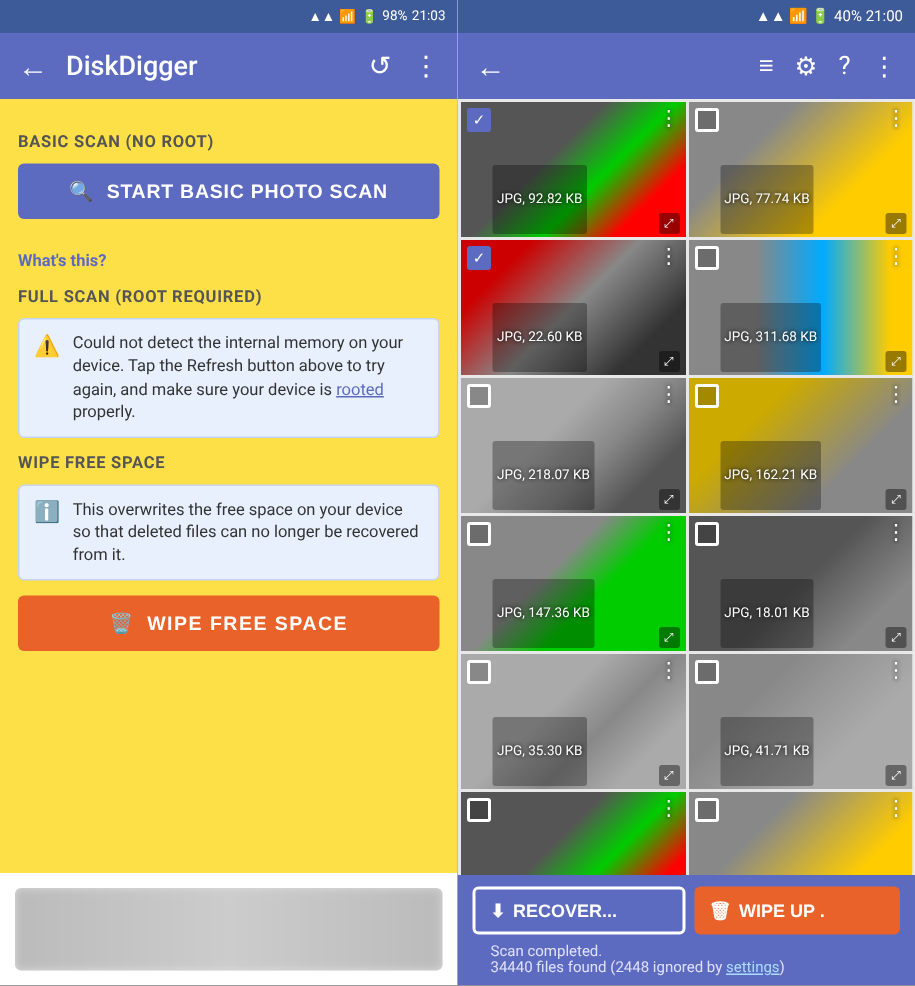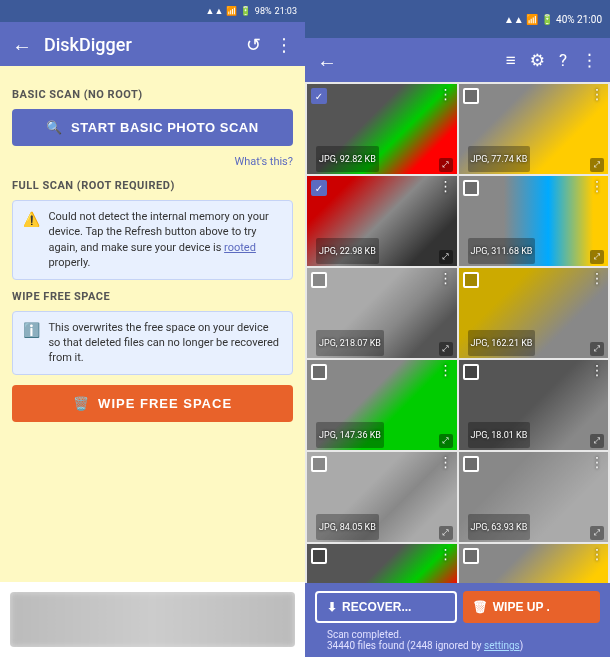--- a/index.html
+++ b/index.html
@@ -63,21 +63,21 @@
       display: flex;
       gap: 14px;
       color: #fff;
       font-size: 18px;
     }
 
     .content {
       flex: 1;
       overflow-y: auto;
       padding: 12px;
-      background: #fef9c3;
+      background: #fde047;
     }
 
     .section-title {
       font-size: 11px;
       font-weight: 700;
       color: #555;
       letter-spacing: 0.5px;
       margin-bottom: 8px;
       margin-top: 10px;
     }
@@ -93,23 +93,24 @@
       font-weight: 600;
       letter-spacing: 0.5px;
       cursor: pointer;
       display: flex;
       align-items: center;
       justify-content: center;
       gap: 8px;
     }
 
     .whats-this {
-      text-align: right;
-      margin-top: 4px;
+      text-align: left;
+      margin-top: 16px;
       margin-bottom: 4px;
+      font-weight: bold;
     }
     .whats-this a {
       font-size: 11px;
       color: #5c6bc0;
       text-decoration: none;
     }
 
     .alert-box {
       background: #e8f0fe;
       border: 1px solid #c5d3f5;
@@ -202,21 +203,21 @@
       width: 305px;
       height: 657px;
       background: #f0f0f0;
       display: flex;
       flex-direction: column;
       overflow: hidden;
     }
 
     .right-status-bar {
       background: #3d5a99;
-      height: 38px;
+      height: 22px;
       display: flex;
       align-items: center;
       justify-content: flex-end;
       padding: 0 8px;
       font-size: 10px;
       color: #fff;
       gap: 4px;
     }
 
     .right-toolbar {
@@ -250,26 +251,26 @@
     .photo-item {
       position: relative;
       background: #ccc;
       height: 90px;
       overflow: hidden;
     }
 
     .photo-item .photo-label {
       position: absolute;
       bottom: 2px;
-      left: 9px;
+      left: 21px;
       font-size: 9px;
       color: #fff;
       text-shadow: 0 0 3px #000;
       background: rgba(0,0,0,0.3);
-      padding: 8px 3px;
+      padding: 18px 3px;
       border-radius: 2px;
     }
 
     .photo-item .checkbox {
       position: absolute;
       top: 4px;
       left: 4px;
       width: 16px;
       height: 16px;
       border: 2px solid #fff;
@@ -471,21 +472,21 @@
       <div class="photo-item">
         <div class="thumb-2" style="width: 100%; height: 100%;"></div>
         <div class="checkbox"></div>
         <div class="photo-label">JPG, 77.74 KB</div>
         <div class="menu-dots">⋮</div>
         <div class="expand-btn">⤢</div>
       </div>
       <div class="photo-item">
         <div class="thumb-3" style="width: 100%; height: 100%;"></div>
         <div class="checkbox checked"></div>
-        <div class="photo-label">JPG, 22.98 KB</div>
+        <div class="photo-label">JPG, 22.60 KB</div>
         <div class="menu-dots">⋮</div>
         <div class="expand-btn">⤢</div>
       </div>
       <div class="photo-item">
         <div class="thumb-4" style="width: 100%; height: 100%;"></div>
         <div class="checkbox"></div>
         <div class="photo-label">JPG, 311.68 KB</div>
         <div class="menu-dots">⋮</div>
         <div class="expand-btn">⤢</div>
       </div>
@@ -513,28 +514,28 @@
       <div class="photo-item">
         <div class="thumb-8" style="width: 100%; height: 100%;"></div>
         <div class="checkbox"></div>
         <div class="photo-label">JPG, 18.01 KB</div>
         <div class="menu-dots">⋮</div>
         <div class="expand-btn">⤢</div>
       </div>
       <div class="photo-item">
         <div class="thumb-9" style="width: 100%; height: 100%;"></div>
         <div class="checkbox"></div>
-        <div class="photo-label">JPG, 84.05 KB</div>
+        <div class="photo-label">JPG, 35.30 KB</div>
         <div class="menu-dots">⋮</div>
         <div class="expand-btn">⤢</div>
       </div>
       <div class="photo-item">
         <div class="thumb-10" style="width: 100%; height: 100%;"></div>
         <div class="checkbox"></div>
-        <div class="photo-label">JPG, 63.93 KB</div>
+        <div class="photo-label">JPG, 41.71 KB</div>
         <div class="menu-dots">⋮</div>
         <div class="expand-btn">⤢</div>
       </div>
       <div class="photo-item">
         <div class="thumb-1" style="width: 100%; height: 100%;"></div>
         <div class="checkbox"></div>
         <div class="menu-dots">⋮</div>
       </div>
       <div class="photo-item">
         <div class="thumb-2" style="width: 100%; height: 100%;"></div>

